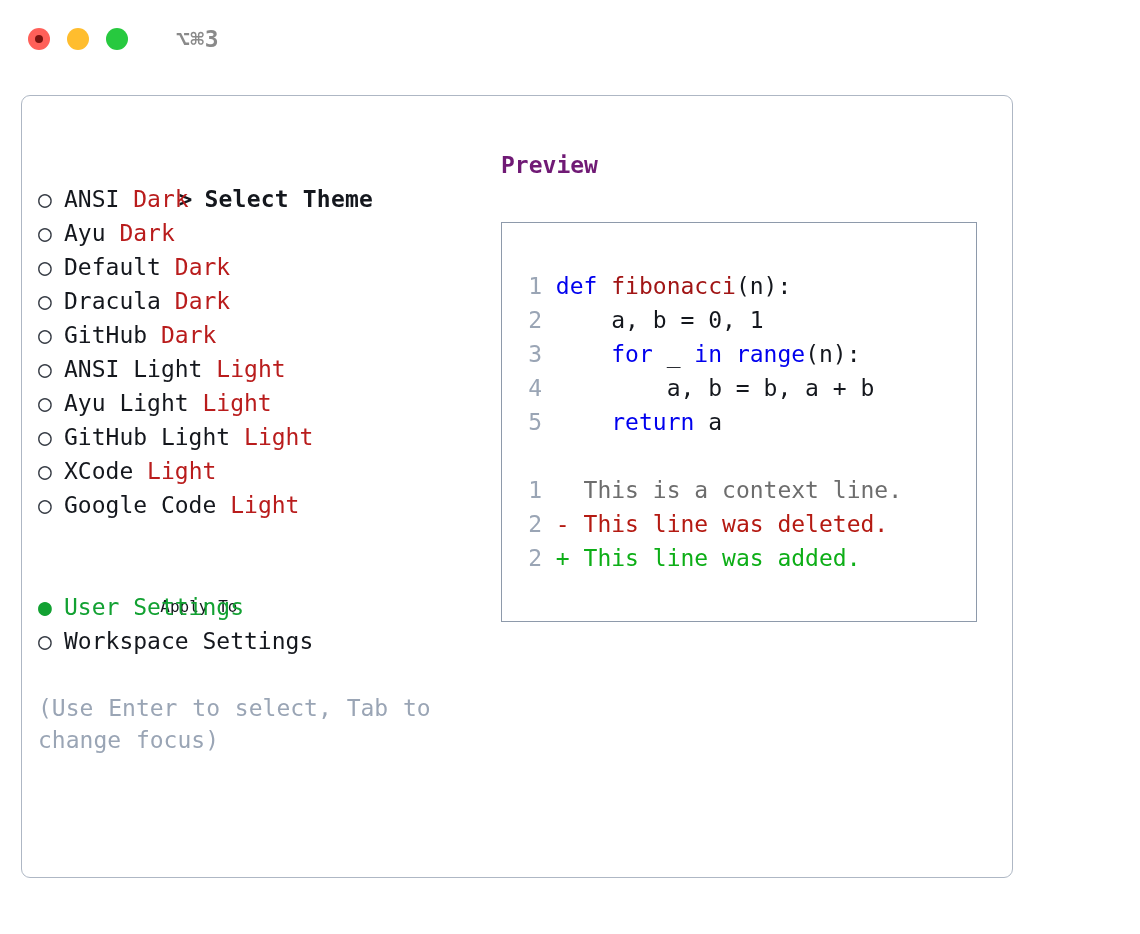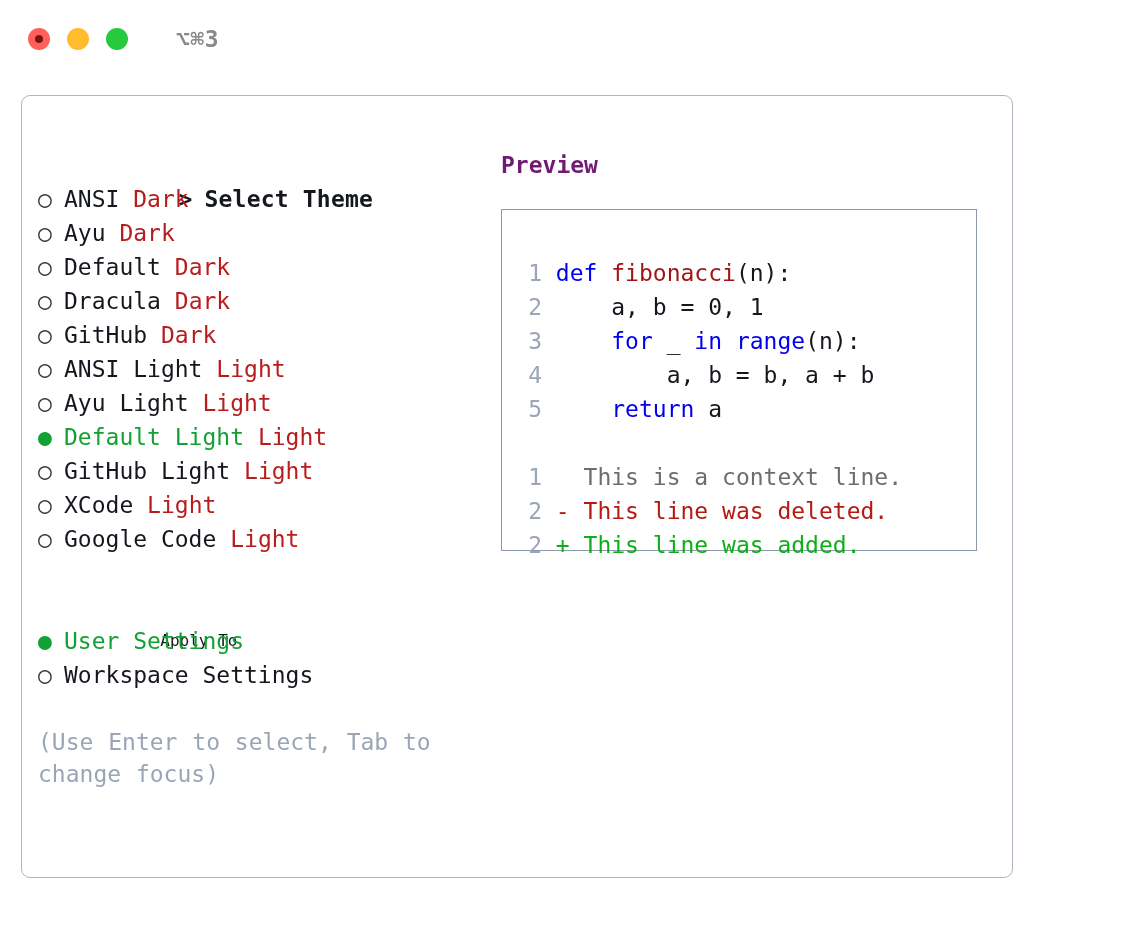--- a/index.html
+++ b/index.html
@@ -152,23 +152,23 @@
   }
   .preview-title {
     font-size: 23px;
     font-weight: bold;
     color: #701a75;
     line-height: 34px;
     height: 34px;
     white-space: pre;
   }
   .preview-box {
-    margin-top: 27px;
+    margin-top: 40px;
     width: 476px;
-    height: 342px;
+    height: 400px;
     border: 1.5px solid #8e9aab;
     box-sizing: border-box;
     background: #ffffff;
     position: relative;
   }
   .code {
     position: absolute;
     left: 14px;
     top: 46px;
     font-size: 23px;
@@ -215,21 +215,20 @@
         </div>
 
         <div id="theme-list">
             <div class="row theme-row"><span class="bullet">○</span><span class="name">ANSI</span><span> </span><span class="tag">Dark</span></div>
             <div class="row theme-row"><span class="bullet">○</span><span class="name">Ayu</span><span> </span><span class="tag">Dark</span></div>
             <div class="row theme-row"><span class="bullet">○</span><span class="name">Default</span><span> </span><span class="tag">Dark</span></div>
             <div class="row theme-row"><span class="bullet">○</span><span class="name">Dracula</span><span> </span><span class="tag">Dark</span></div>
             <div class="row theme-row"><span class="bullet">○</span><span class="name">GitHub</span><span> </span><span class="tag">Dark</span></div>
             <div class="row theme-row"><span class="bullet">○</span><span class="name">ANSI Light</span><span> </span><span class="tag">Light</span></div>
             <div class="row theme-row"><span class="bullet">○</span><span class="name">Ayu Light</span><span> </span><span class="tag">Light</span></div>
-            <div class="row theme-row selected"><span class="bullet filled">●</span><span class="name">Default Light</span><span> </span><span class="tag">Light</span></div>
             <div class="row theme-row"><span class="bullet">○</span><span class="name">GitHub Light</span><span> </span><span class="tag">Light</span></div>
             <div class="row theme-row"><span class="bullet">○</span><span class="name">XCode</span><span> </span><span class="tag">Light</span></div>
             <div class="row theme-row"><span class="bullet">○</span><span class="name">Google Code</span><span> </span><span class="tag">Light</span></div>
           </div>
 
         <div class="spacer-row"></div>
 
         <div class="section-title">
           <span class="marker"></span><span>Apply To</span>
         </div>

